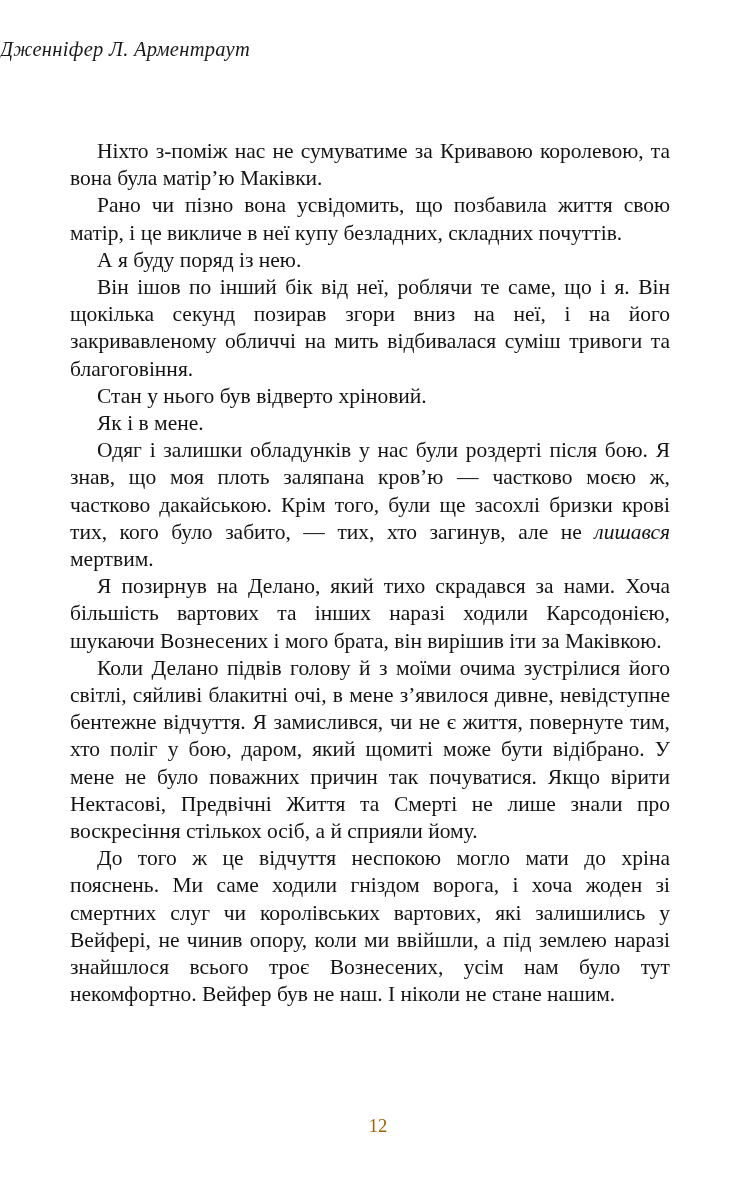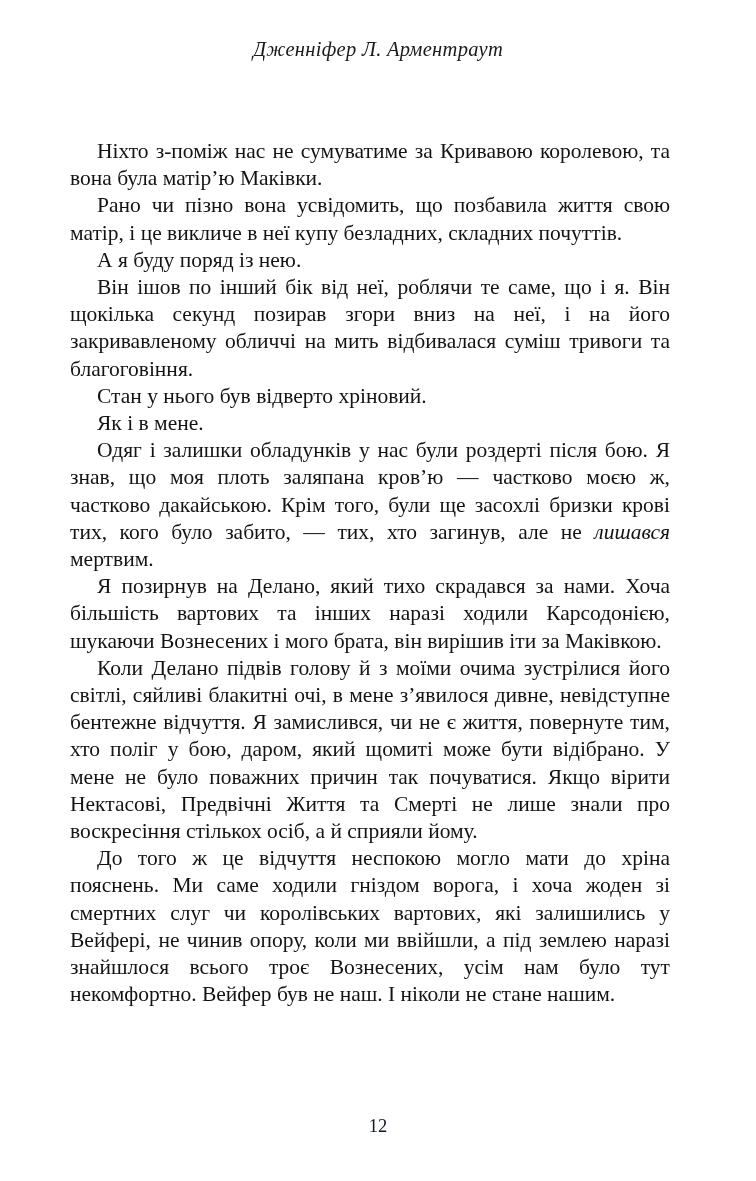--- a/index.html
+++ b/index.html
@@ -14,21 +14,21 @@
     background: #ffffff;
     color: #131313;
     font-family: "Liberation Serif", "DejaVu Serif", serif;
     overflow: hidden;
   }
   .running-header {
     position: absolute;
     top: 38px;
     left: 0;
     width: 100%;
-    text-align: center;
+    text-align: left;
     font-style: italic;
     font-size: 20.5px;
     letter-spacing: 0.3px;
     color: #1a1a1a;
   }
   .text-block {
     position: absolute;
     top: 94px;
     left: 70px;
     width: 600px;
@@ -47,21 +47,21 @@
   .text-block em {
     font-style: italic;
   }
   .page-number {
     position: absolute;
     top: 1116px;
     left: 0;
     width: 100%;
     text-align: center;
     font-size: 18.5px;
-    color: #0f172a;
+    color: #a16207;
   }
 </style>
 </head>
 <body>
 
 <div class="page">
   <div class="running-header">Дженніфер Л. Арментраут</div>
 
   <main class="text-block">
       <p><span>Ніхто з-поміж нас не сумуватиме за Кривавою королевою, та вона була матір’ю Маківки.</span></p>

